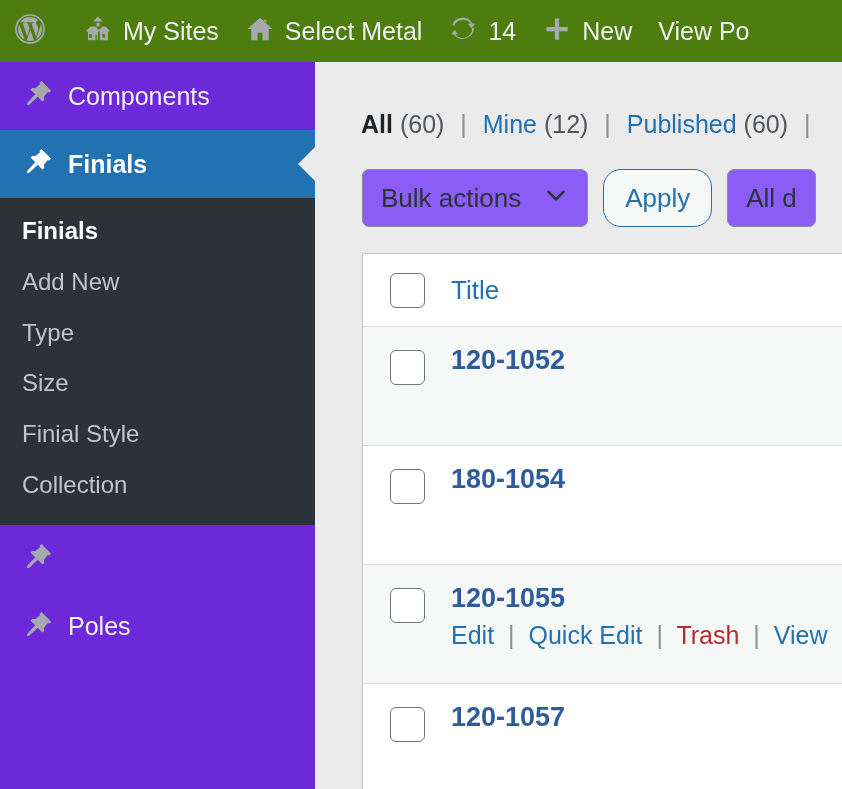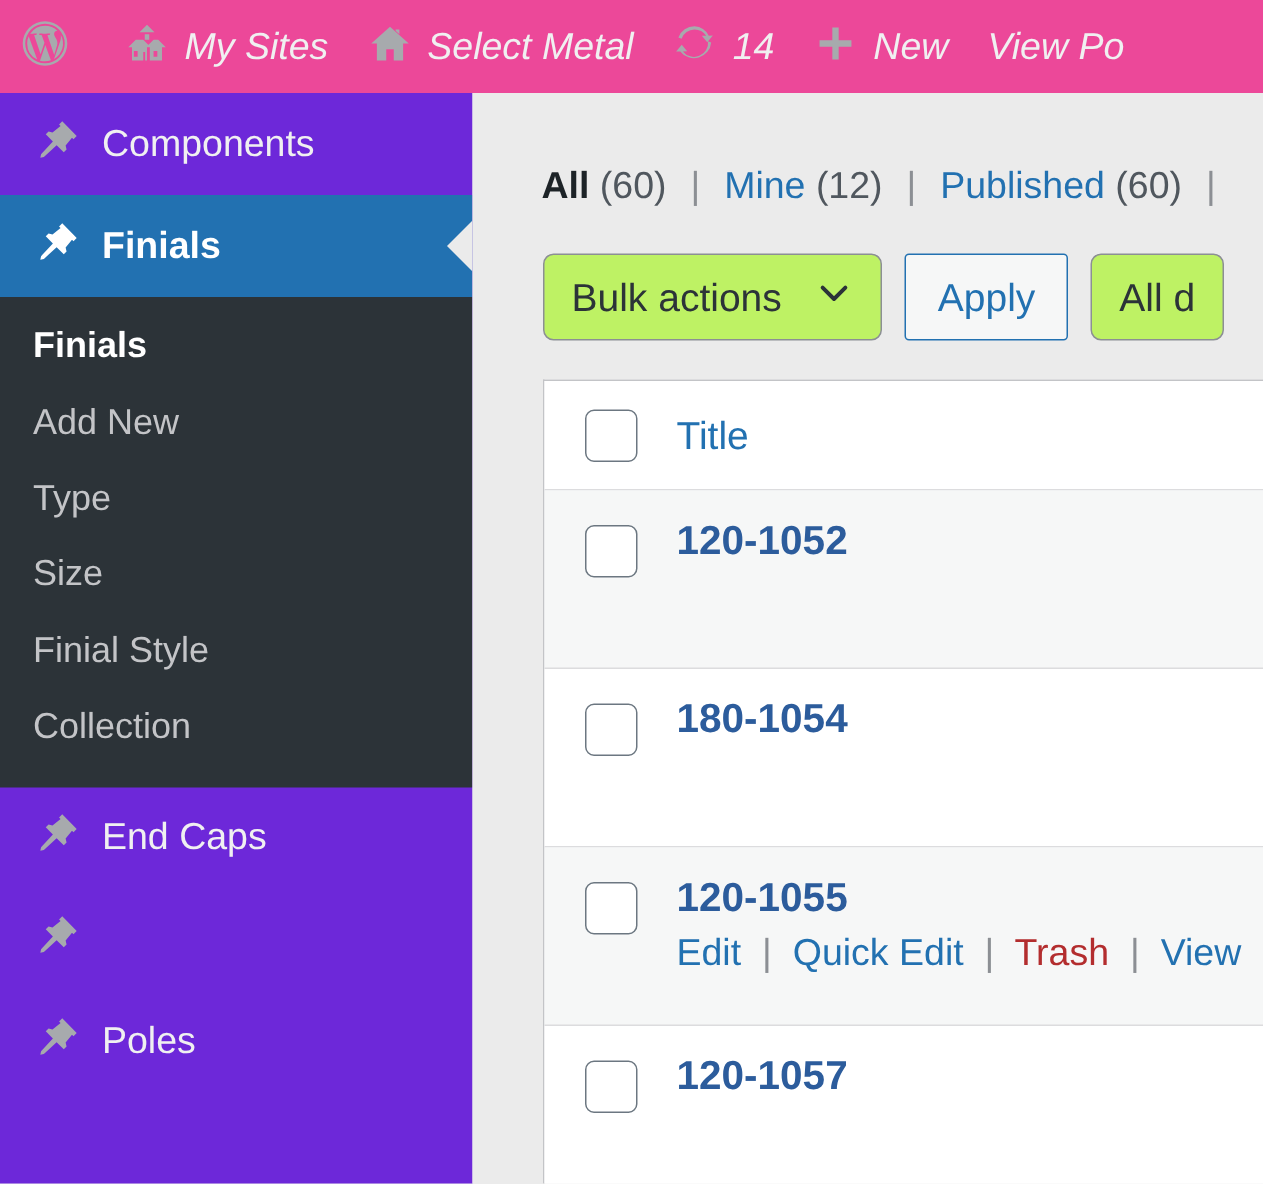--- a/index.html
+++ b/index.html
@@ -6,24 +6,23 @@
   html, body {
     width:842px; height:789px;
     overflow:hidden;
     font-family:"Liberation Sans", sans-serif;
     background:#ebebeb;
   }
 
   
   #adminbar{
     position:absolute; left:0; top:0; width:842px; height:62px;
-    background:#ec4899; color:#f0f0f1;
+    background:#4d7c0f; color:#f0f0f1;
     display:flex; align-items:center; white-space:nowrap;
     overflow:hidden;
-    font-style:italic;
   }
   .ab-item{
     display:flex; align-items:center; gap:10px;
     height:62px; padding:0 13px; color:#f0f0f1;
     font-size:25px; line-height:1;
   }
   .ab-item .ab-label{ color:#f0f0f1; }
   .ab-icon{ display:block; color:#a7aaad; flex:0 0 auto; }
 
   
@@ -71,27 +70,27 @@
 
   
   #tablenav{
     position:absolute; left:47px; top:107px;
     display:flex; align-items:center; gap:15px; white-space:nowrap;
   }
   .wp-select{
     display:flex; align-items:center; justify-content:space-between;
     gap:22px;
     height:58px; padding:0 18px;
-    background:#bef264; border:1px solid #8c8f94; border-radius:7px;
+    background:#8b5cf6; border:1px solid #8c8f94; border-radius:7px;
     font-size:26px; color:#2c3338;
   }
   .wp-select .chev{ display:block; color:#2c3338; }
   .wp-btn{
     height:58px; padding:0 21px;
-    background:#f6f7f7; border:1px solid #2271b1; border-radius:3px;
+    background:#f6f7f7; border:1px solid #2271b1; border-radius:18px;
     color:#2271b1; font-size:26px; font-family:"Liberation Sans", sans-serif;
     cursor:pointer;
   }
 
   
   #posts-table{
     position:absolute; left:47px; top:191px; right:-120px;
     border:1px solid #c3c4c7; border-bottom:none;
     background:#fff;
   }
@@ -199,28 +198,20 @@
 
   <div class="submenu">
     <a class="sub-item current">Finials</a>
     <a class="sub-item">Add New</a>
     <a class="sub-item">Type</a>
     <a class="sub-item">Size</a>
     <a class="sub-item">Finial Style</a>
     <a class="sub-item">Collection</a>
   </div>
 
-  <div class="menu-top">
-    <span class="m-icon">
-      <svg width="30" height="30" viewBox="0 0 24 24" fill="currentColor">
-        <path d="M15.6 2.3 13.9 4l.8.8-4.3 3.4-2.1-.5-1.5 1.5 3.8 3.8-6.3 6.8-.4 1.9 1.9-.4 6.8-6.3 3.8 3.8 1.5-1.5-.5-2.1L20.8 11l.8.8 1.7-1.7-7.7-7.8z"></path>
-      </svg>
-    </span>
-    <span>End Caps</span>
-  </div>
 
   <div class="menu-top">
     <span class="m-icon">
       <svg width="30" height="30" viewBox="0 0 24 24" fill="currentColor">
         <path d="M15.6 2.3 13.9 4l.8.8-4.3 3.4-2.1-.5-1.5 1.5 3.8 3.8-6.3 6.8-.4 1.9 1.9-.4 6.8-6.3 3.8 3.8 1.5-1.5-.5-2.1L20.8 11l.8.8 1.7-1.7-7.7-7.8z"></path>
       </svg>
     </span>
   </div>
 
   <div class="menu-top">

